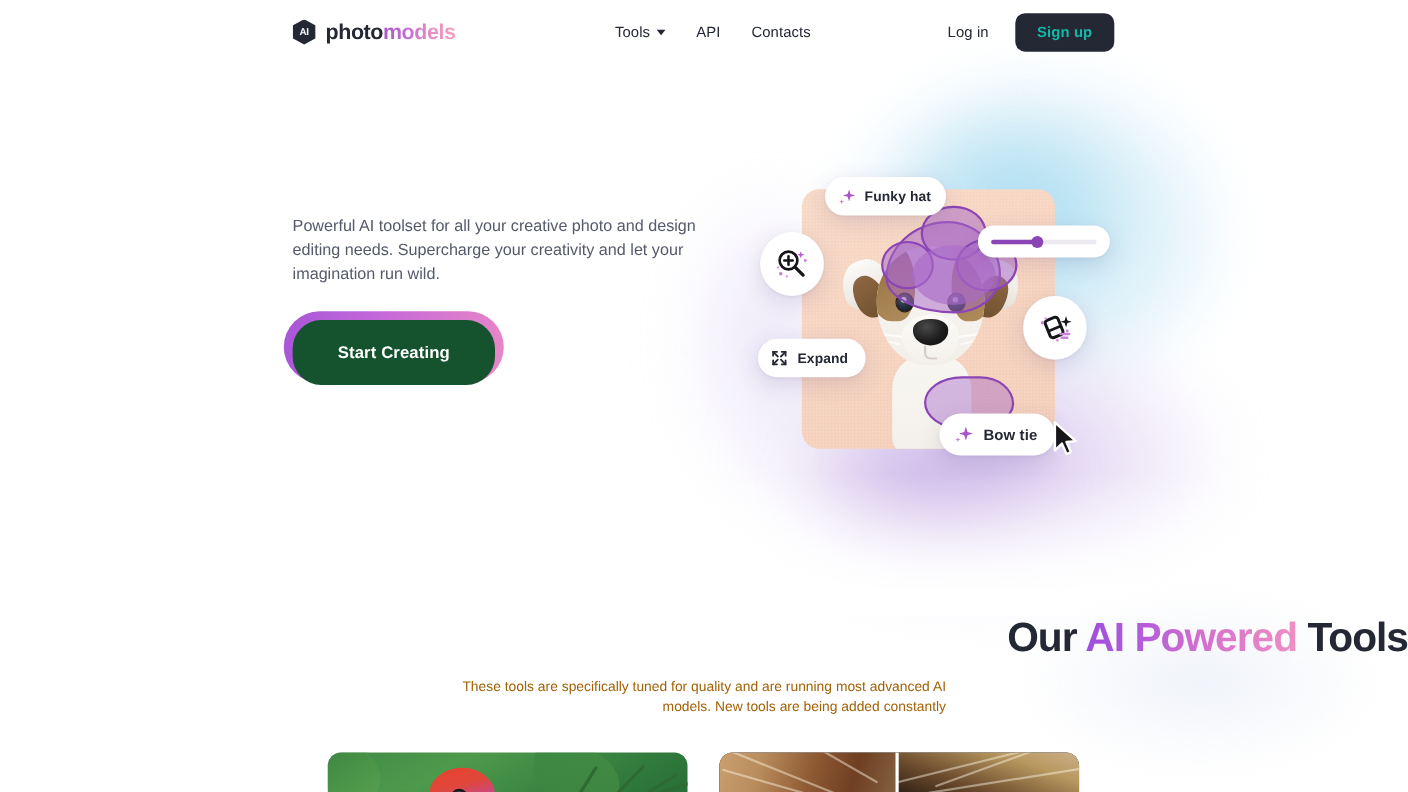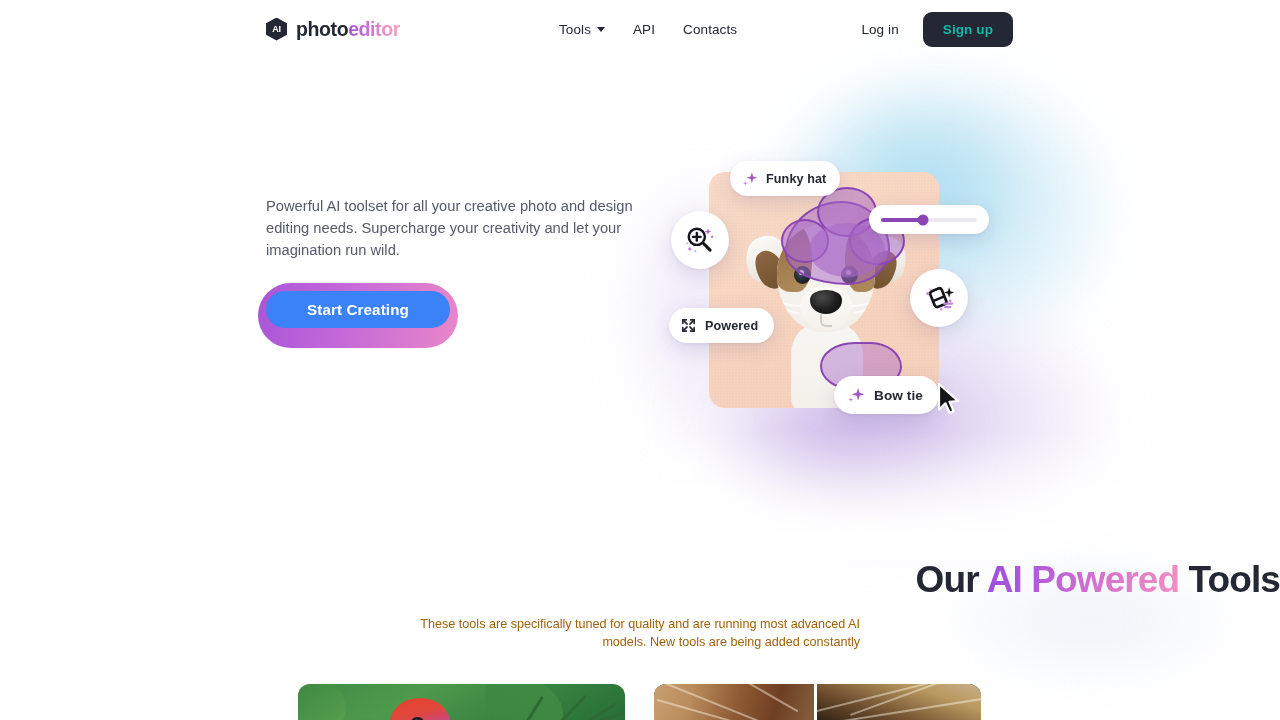--- a/index.html
+++ b/index.html
@@ -224,36 +224,36 @@
     position: absolute;
     left: -8px; top: -8px;
     width: 200px; height: 65px;
     border-radius: 34px;
     background: linear-gradient(97deg, #a855d8 0%, #c66ad8 45%, #e887c8 100%);
     filter: blur(0.4px);
   }
   .cta-btn {
     position: absolute;
     left: 0; top: 0;
-    width: 184px; height: 37px;
+    width: 184px; height: 59px;
     border-radius: 26px;
-    background: #3b82f6;
+    background: #14532d;
     color: #fff;
     border: none;
     font-size: 15.2px;
     font-weight: 600;
     font-family: inherit;
     cursor: pointer;
     letter-spacing: 0.1px;
   }
 
   
   .hero-visual {
     position: absolute;
-    left: 640px;
+    left: 660px;
     top: 60px;
     width: 400px;
     height: 420px;
     z-index: 12;
     text-decoration: underline;
   }
 
   .photo-card {
     position: absolute;
     left: 69px; top: 112px;
@@ -645,21 +645,21 @@
   <div class="glow-sec-tint"></div>
 </div>
 
 <header>
 
   <div class="logo">
     <div class="logo-mark">
       <span>AI</span>
     </div>
     <div class="logo-text">
-      <span class="dark">photo</span><span class="grad">editor</span>
+      <span class="dark">photo</span><span class="grad">models</span>
     </div>
   </div>
 
   <nav class="main-nav">
     <div class="nav-item">
       <span>Tools</span>
       <i class="caret"></i>
     </div>
     <div class="nav-item">API</div>
     <div class="nav-item">Contacts</div>
@@ -726,21 +726,21 @@
     <svg width="17" height="17" viewBox="0 0 24 24" fill="none" stroke="#242734" stroke-width="2.3" stroke-linecap="round" stroke-linejoin="round">
       <path d="M4 9 V4 H9"></path>
         <path d="M4 4 L10 10"></path>
       <path d="M20 9 V4 H15"></path>
         <path d="M20 4 L14 10"></path>
       <path d="M4 15 V20 H9"></path>
         <path d="M4 20 L10 14"></path>
       <path d="M20 15 V20 H15"></path>
         <path d="M20 20 L14 14"></path>
     </svg>
-    <span class="fp-label">Powered</span>
+    <span class="fp-label">Expand</span>
   </div>
 
   <div class="fp pill-bow">
     <svg width="20" height="20" viewBox="0 0 24 24">
       <path d="M14.5 3.5 L16.3 9.2 L22 11 L16.3 12.8 L14.5 18.5 L12.7 12.8 L7 11 L12.7 9.2 Z" fill="#a855c8"></path>
       <path d="M5.8 14.5 L6.5 16.8 L8.8 17.5 L6.5 18.2 L5.8 20.5 L5.1 18.2 L2.8 17.5 L5.1 16.8 Z" fill="#c77fd8"></path>
     </svg>
     <span class="fp-label" style="font-size:13.6px;">Bow tie</span>
   </div>
 

